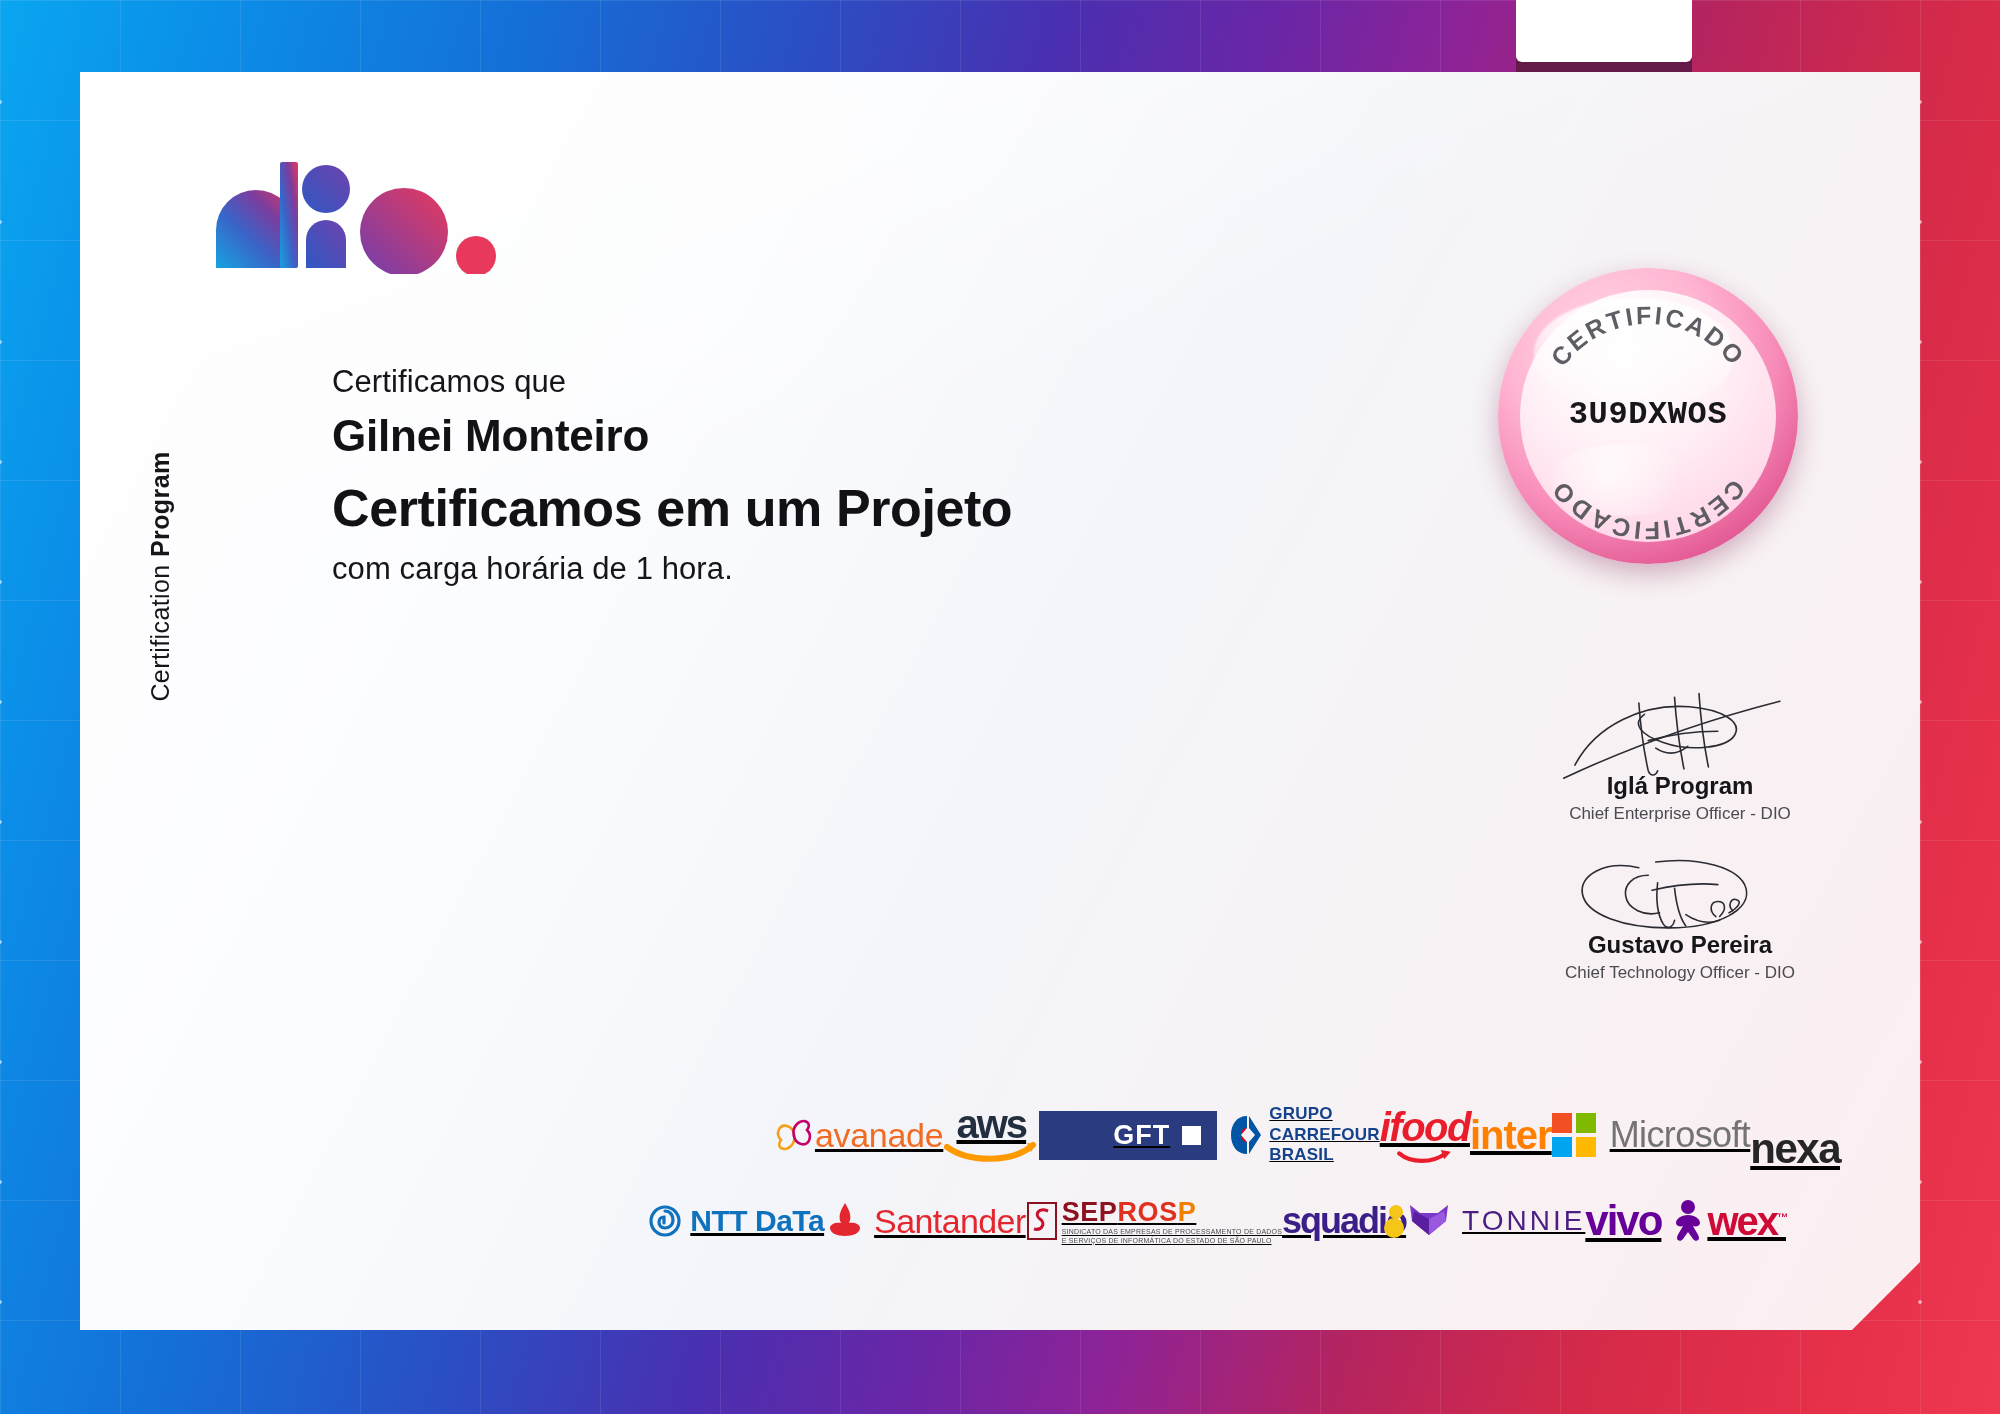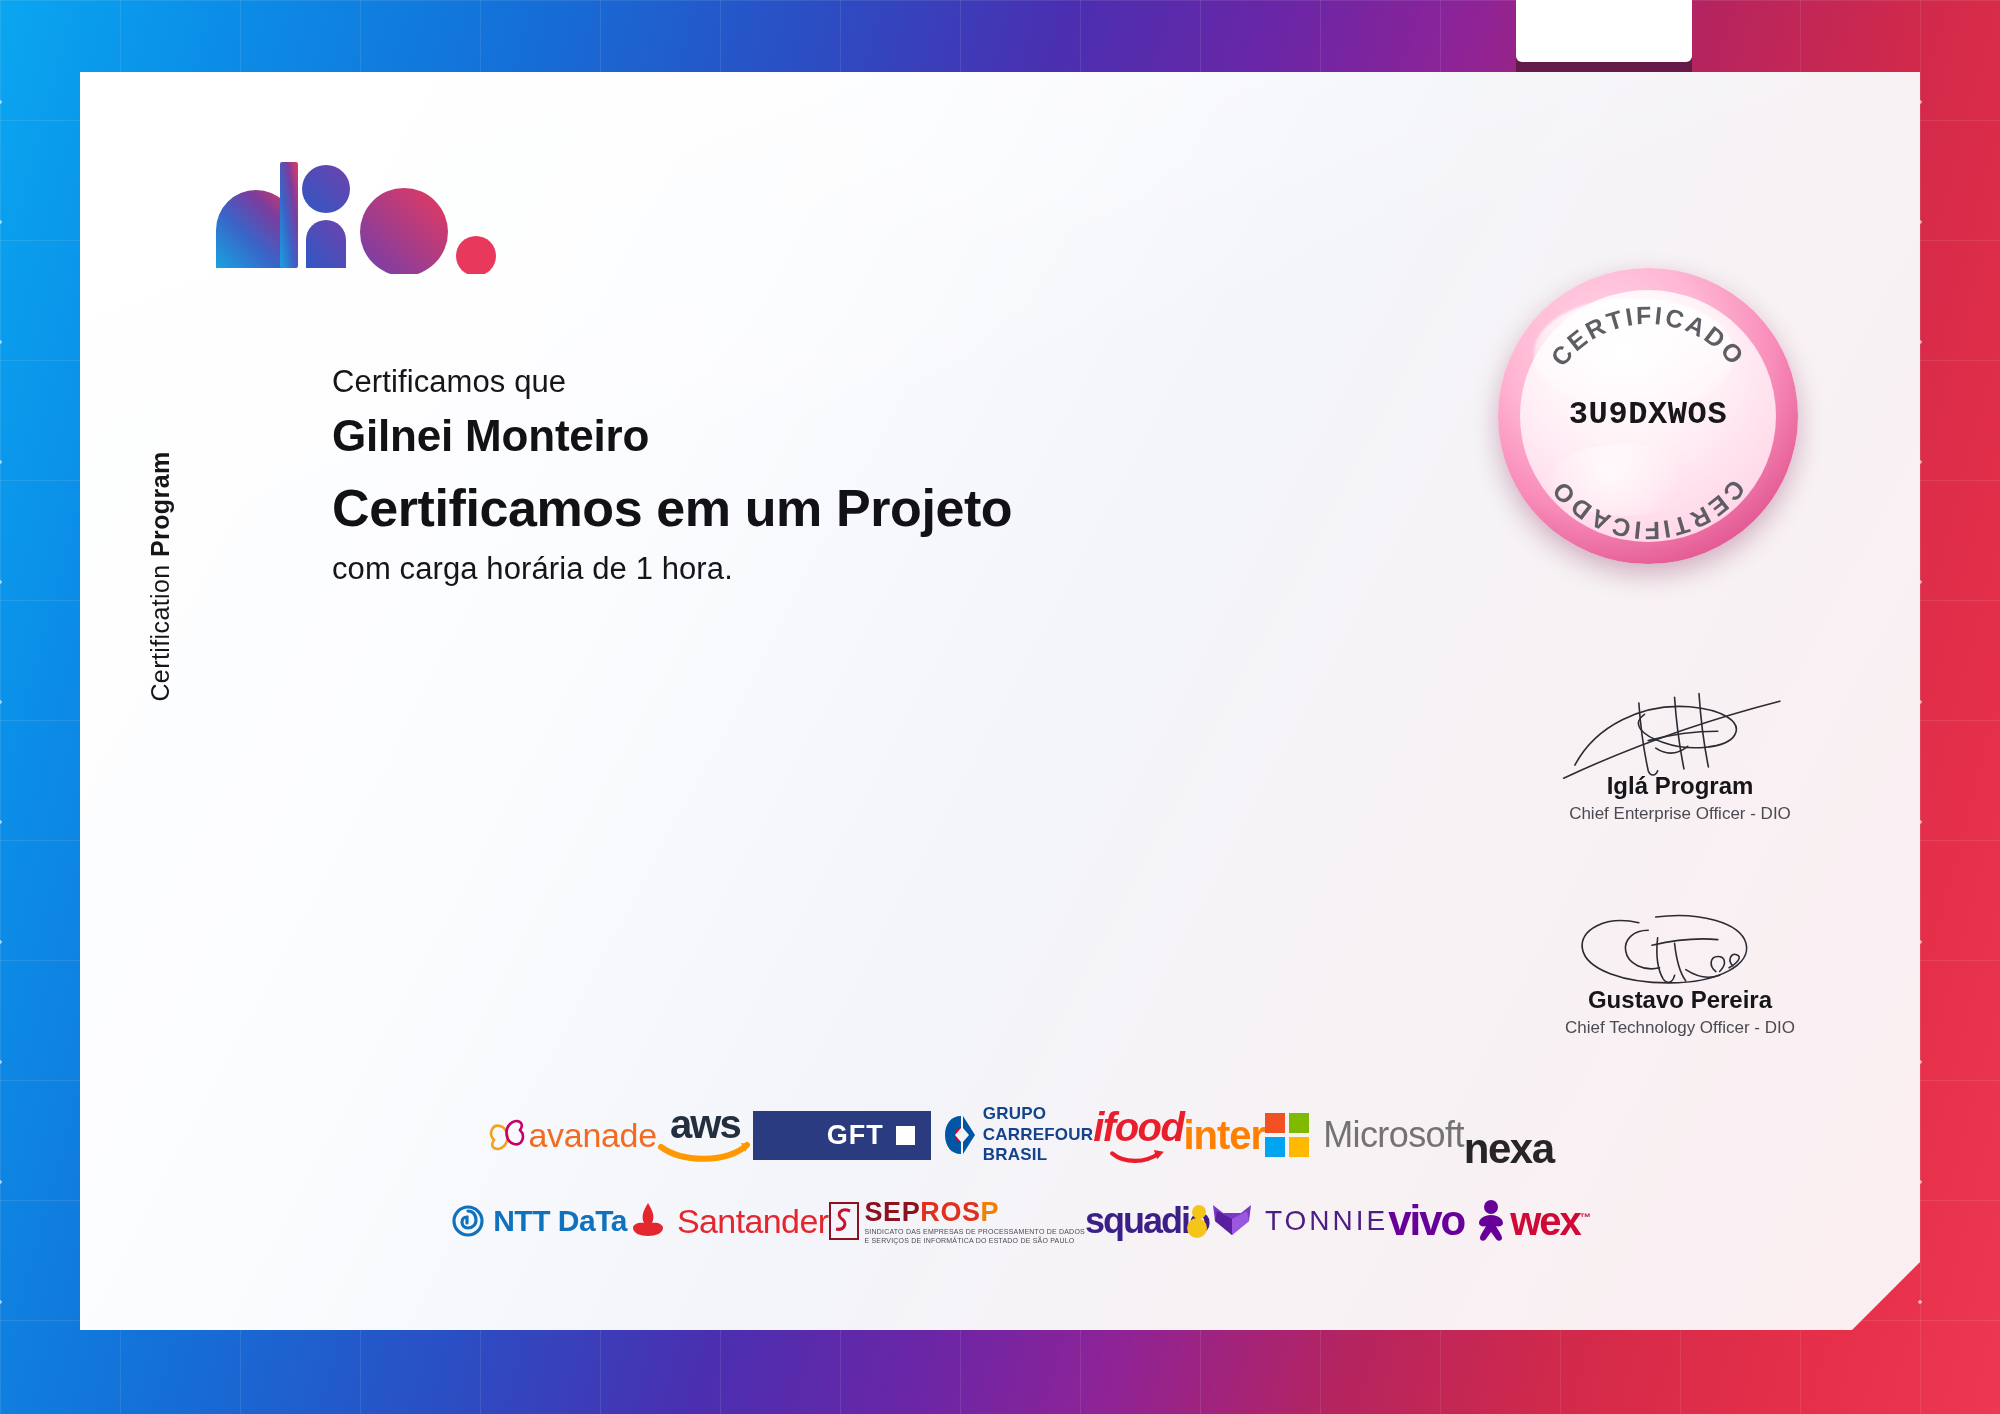--- a/index.html
+++ b/index.html
@@ -219,34 +219,35 @@
   }
   .seal-arc { position:absolute; inset:0; }
   .seal-arc text {
     font-family:"Liberation Sans", sans-serif;
     font-size:25px; font-weight:700; fill:#5d5d63; letter-spacing:2.6px;
   }
 
   
   .sig-block { position:absolute; width:400px; text-align:center; z-index:7; }
   .sig1 { left:1400px; top:616px; }
-  .sig2 { left:1400px; top:830px; }
+  .sig2 { left:1400px; top:775px; }
   .sig-img { height:94px; display:block; margin:0 auto; }
   .sig-name {
     font-size:24px; font-weight:700; color:#15151a; margin-top:-10px;
   }
   .sig-role {
     font-size:17px; color:#4a4a52; margin-top:4px;
   }
 
   
   .partners { position:absolute; left:120px; top:1020px; width:1640px; z-index:7; }
   .prow {
-    display:flex; align-items:center; justify-content:center;
+    display:flex; align-items:center; justify-content:flex-end;
     height:86px;
+    text-decoration:underline;
   }
   .prow.row2 { padding:0 54px; }
   .plogo { display:flex; align-items:center; justify-content:center; height:60px; }
 
   .txt-avanade { font-size:34px; color:#f26b21; letter-spacing:-.3px; }
   .txt-aws { font-size:40px; font-weight:700; color:#232f3e; letter-spacing:-2px; line-height:.85; }
   .gft-box {
     background:#2b3b80; color:#fff; font-weight:700; font-size:27px;
     padding:9px 16px 9px 74px; letter-spacing:1px; display:flex; align-items:center; gap:12px;
   }

